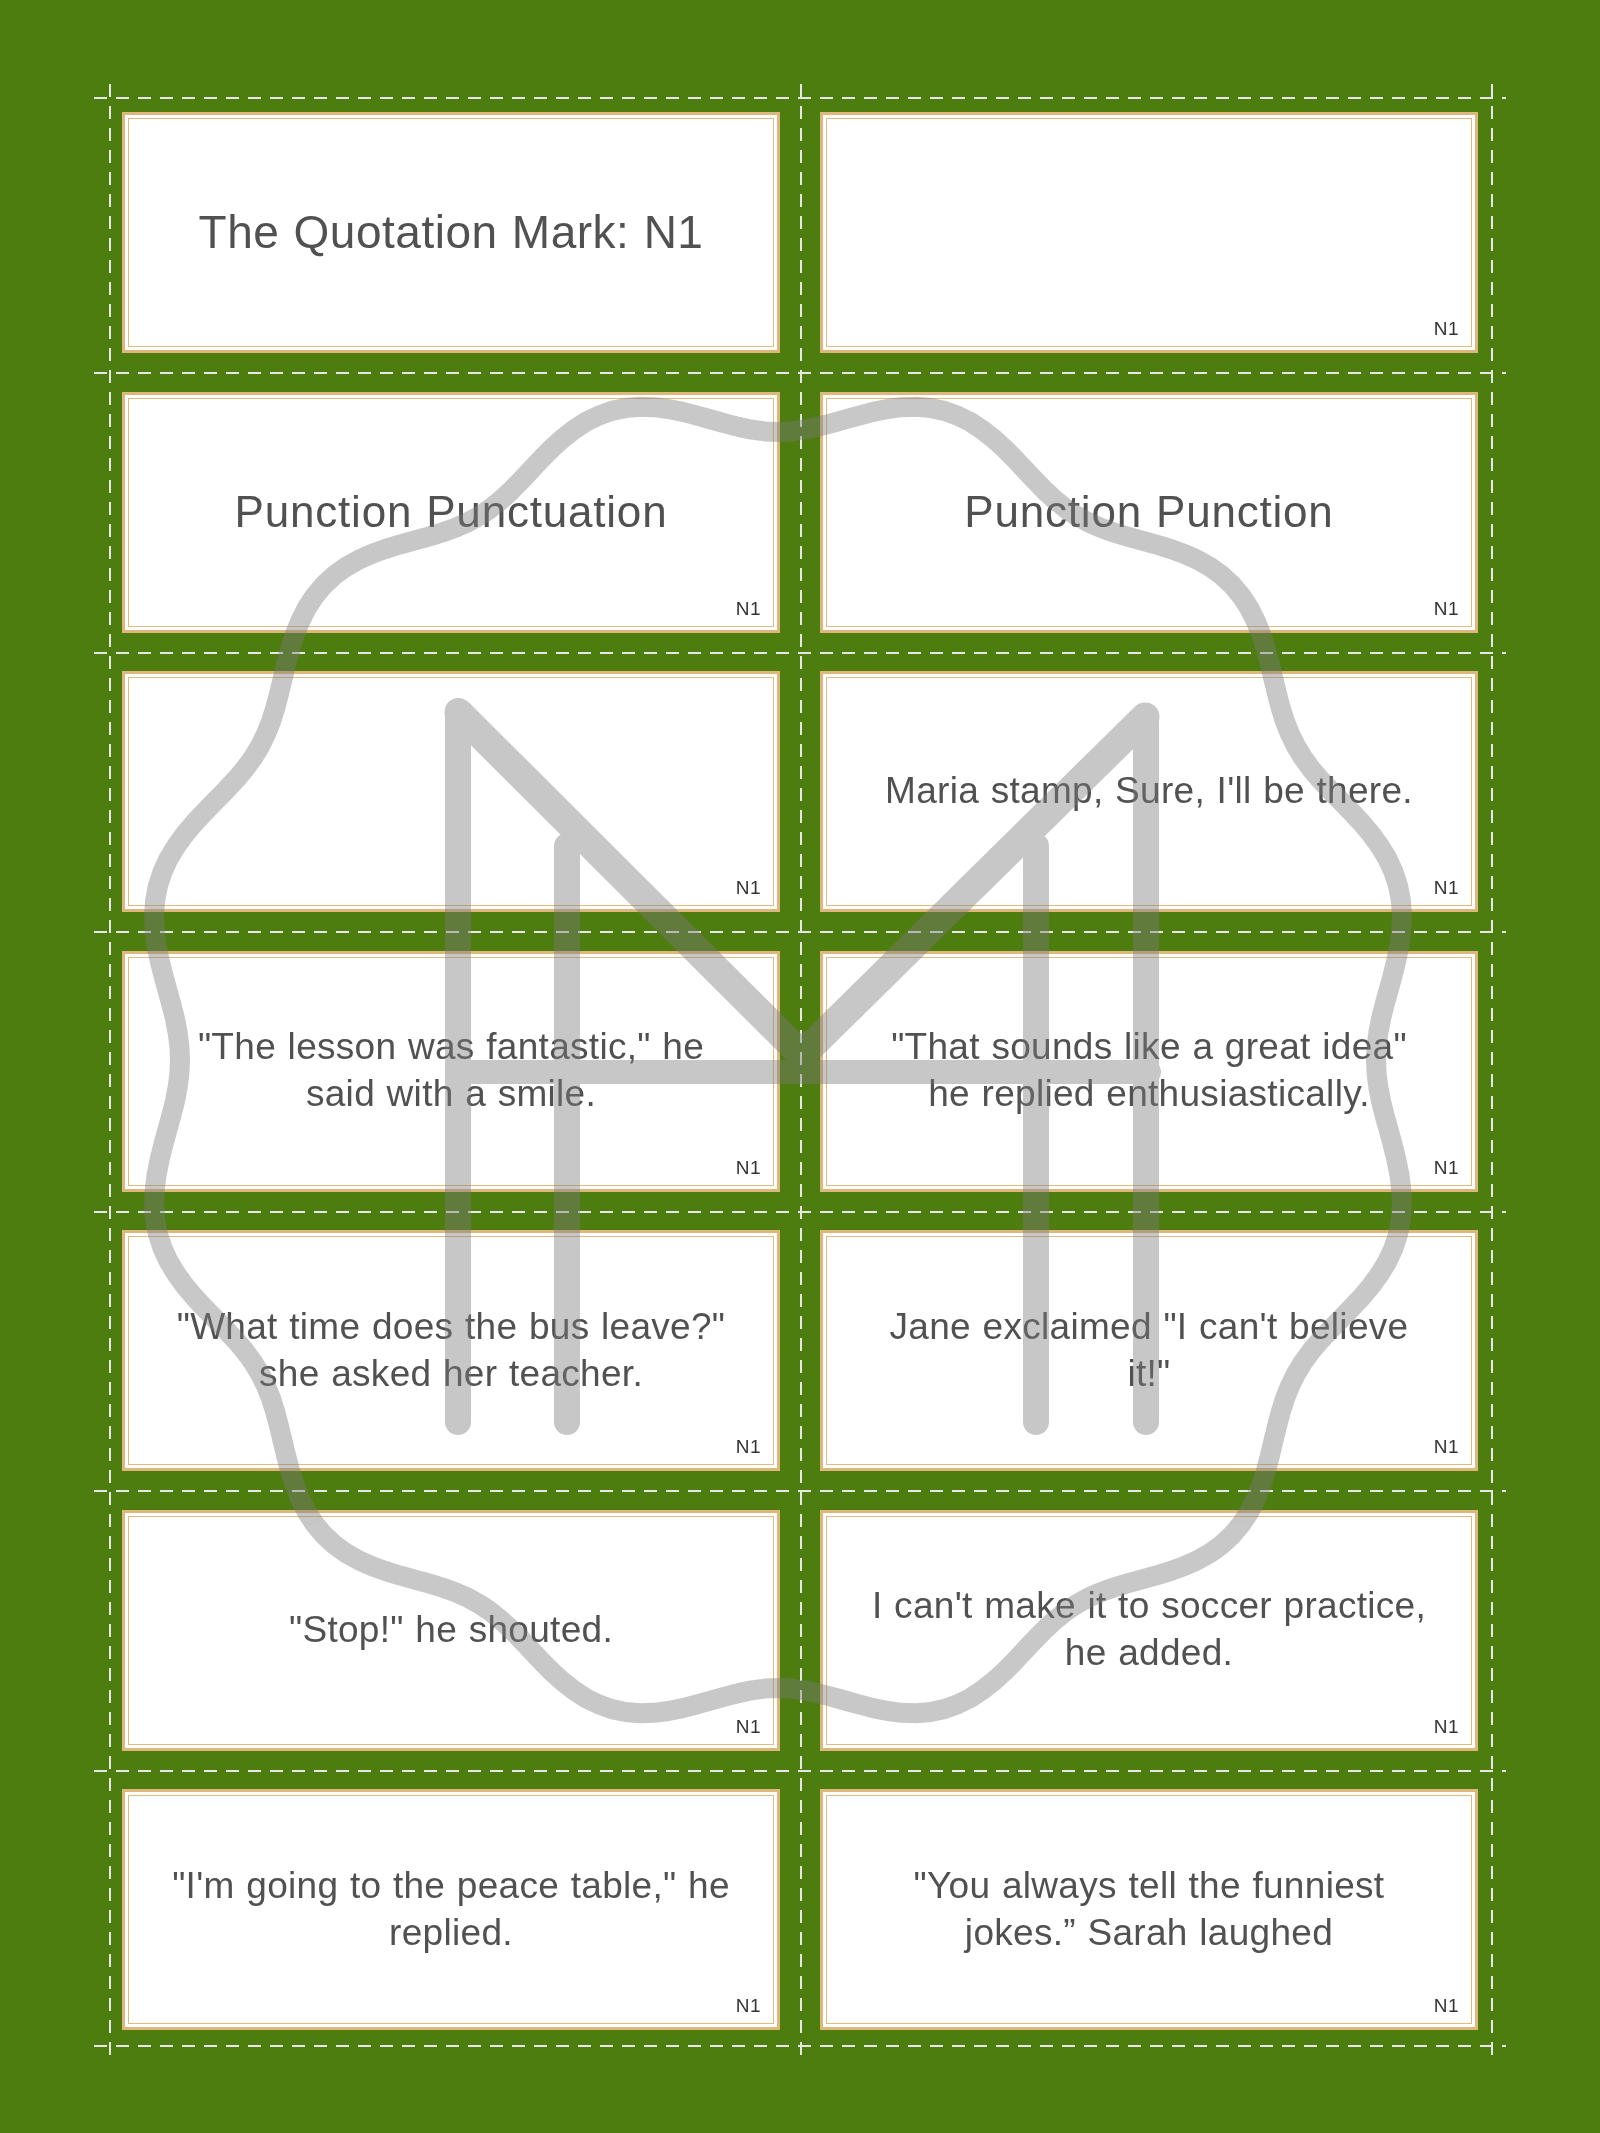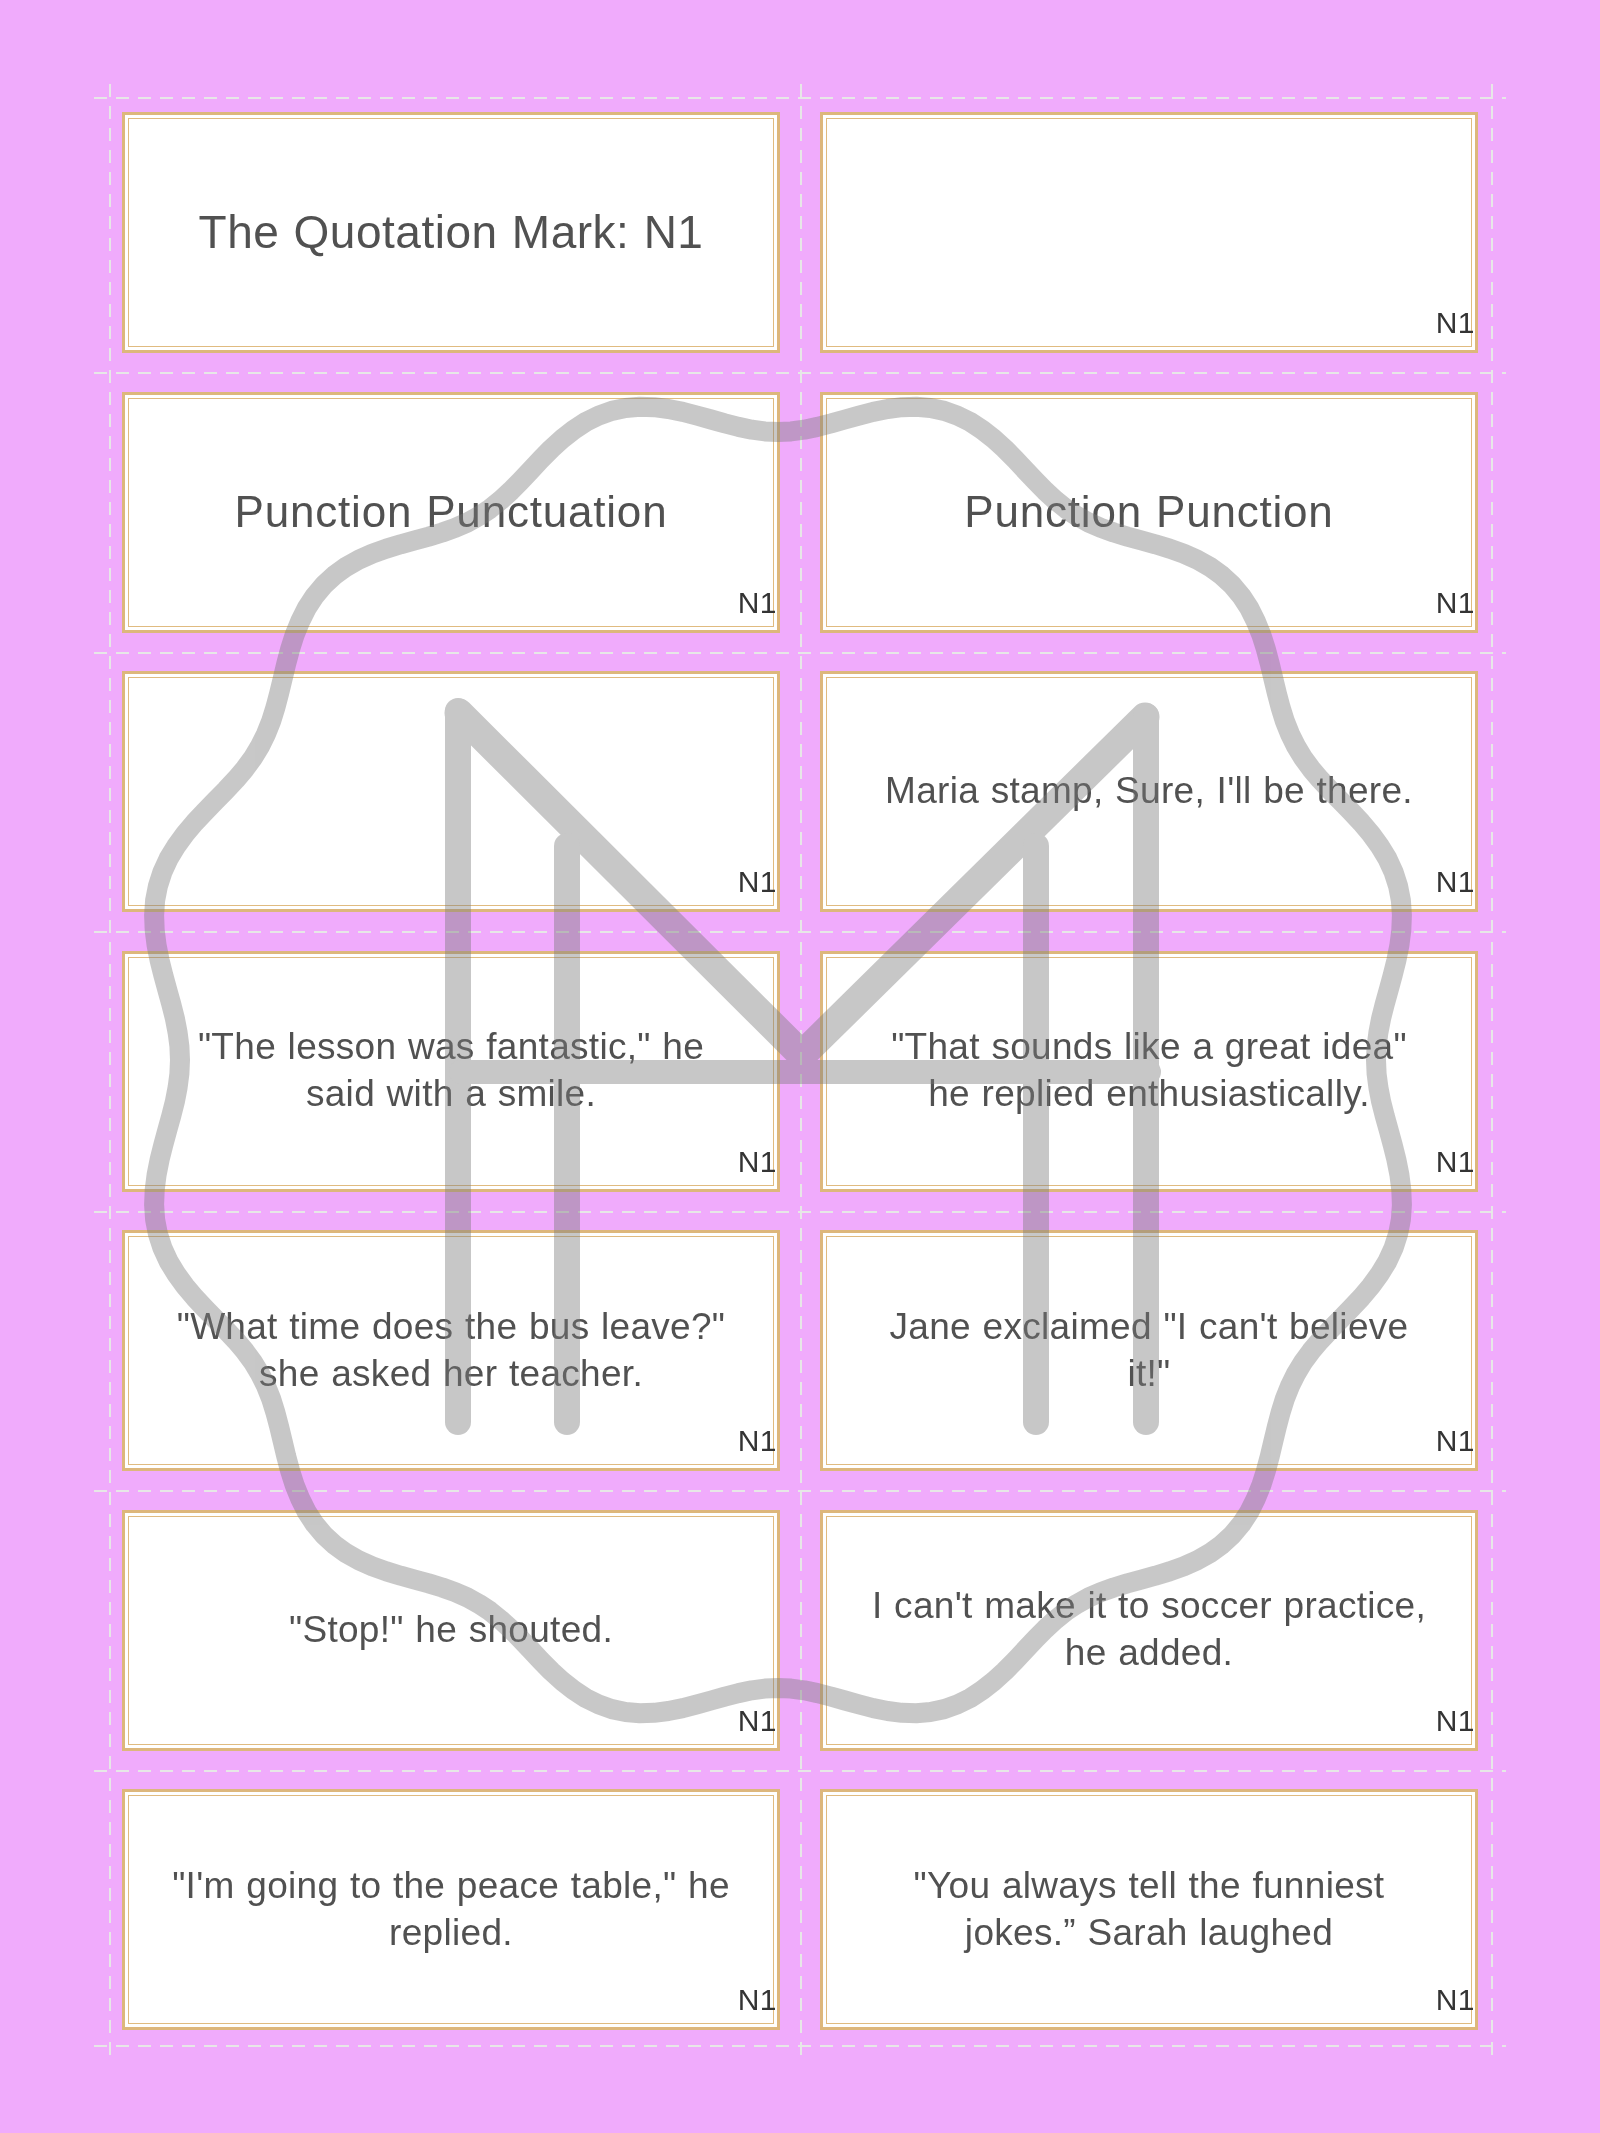--- a/index.html
+++ b/index.html
@@ -1,17 +1,17 @@
 <!DOCTYPE html>
 <html><head>
 <meta charset="utf-8">
 <style>
   html,body{margin:0;padding:0;background:#ffffff;}
   .page{
-    position:relative;width:1600px;height:2133px;background:#f0abfc;overflow:hidden;
+    position:relative;width:1600px;height:2133px;background:#4d7c0f;overflow:hidden;
     font-family:"Liberation Sans","DejaVu Sans",sans-serif;
   }
   
   .cut-h{position:absolute;height:2px;left:94px;width:1412px;
     background:repeating-linear-gradient(90deg,#e7e7e7 0 13px,transparent 13px 22px);}
   .cut-v{position:absolute;width:2px;top:84px;height:1972px;
     background:repeating-linear-gradient(180deg,#e7e7e7 0 13px,transparent 13px 22px);}
   
   .grid{
     position:absolute;left:122px;top:112px;
@@ -26,21 +26,21 @@
   .card .inner{
     position:absolute;inset:3px;border:1.5px solid #e0bb80;pointer-events:none;
   }
   .card-text{
     position:relative;color:#515151;font-size:37px;line-height:1.27;letter-spacing:.3px;
     word-spacing:1px;
   }
   .card.title .card-text{font-size:46px;letter-spacing:.5px;}
   .card.header .card-text{font-size:44px;letter-spacing:.8px;}
   .card-code{
-    position:absolute;right:0;bottom:10px;color:#343434;font-size:30px;letter-spacing:.5px;
+    position:absolute;right:16px;bottom:10px;color:#343434;font-size:19px;letter-spacing:.5px;
   }
   
   .watermark{
     position:absolute;left:0;top:0;width:1600px;height:2133px;
     pointer-events:none;z-index:5;
   }
 </style>
 </head>
 <body>
 

